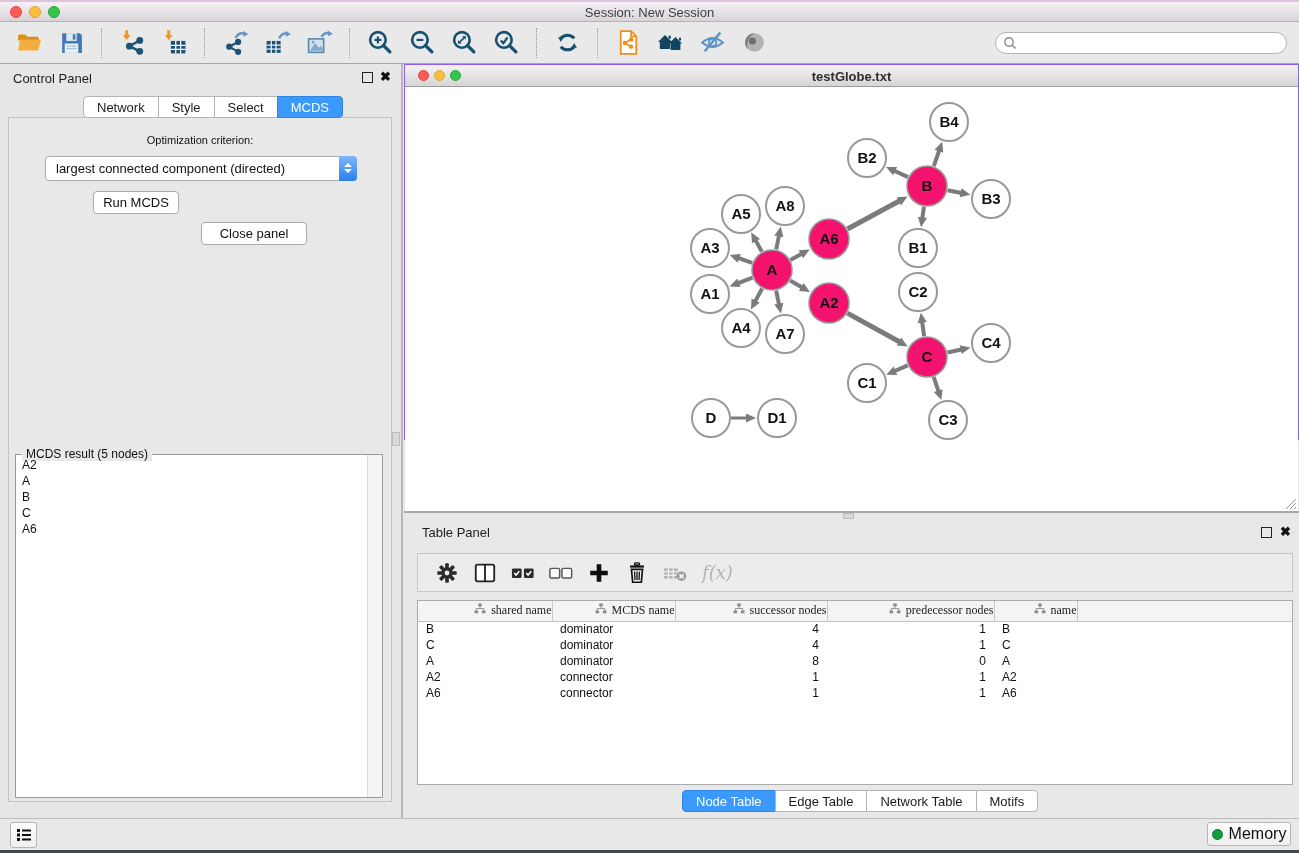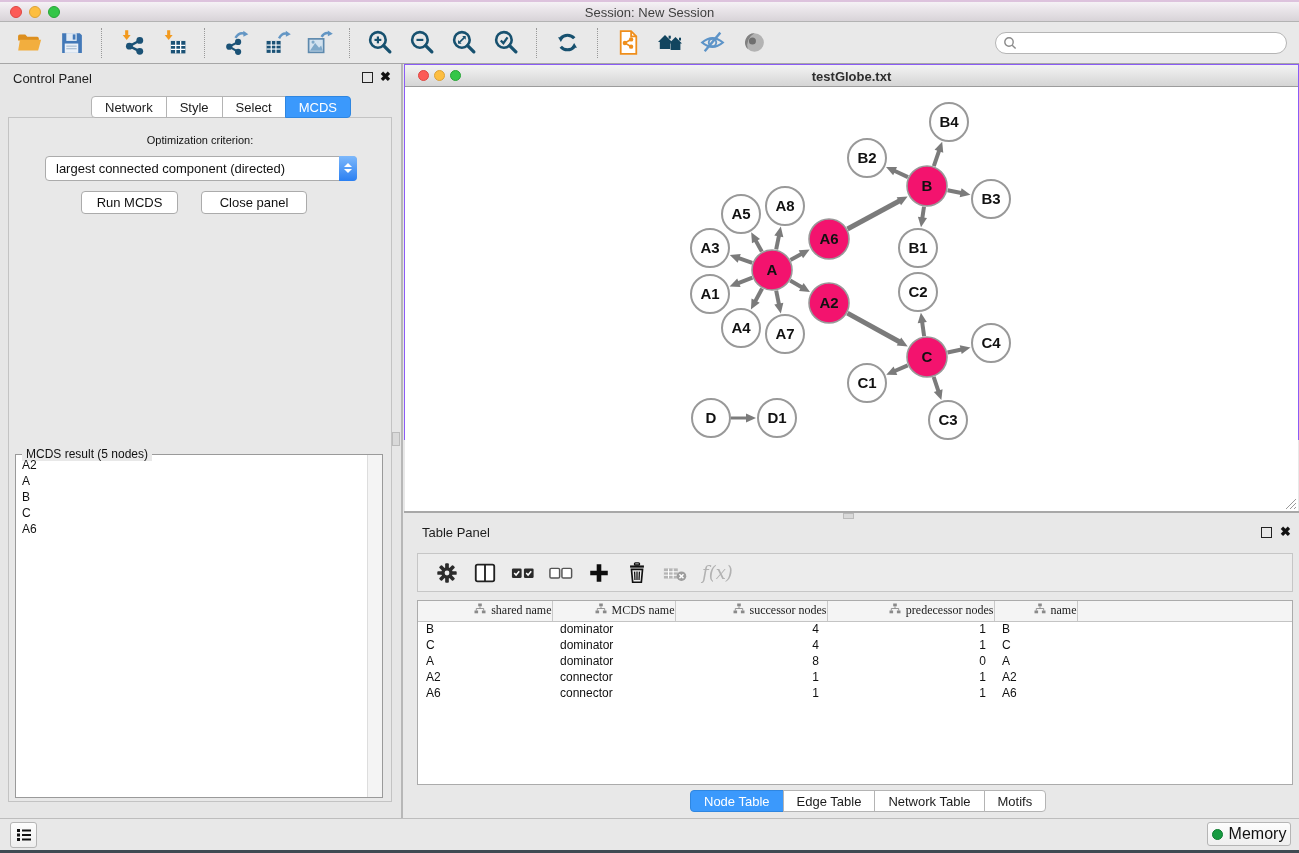--- a/index.html
+++ b/index.html
@@ -46,21 +46,21 @@
   .float-btn { position:absolute; top:8px; width:11px; height:11px; border:1.5px solid #222; background:transparent; }
   .close-btn { position:absolute; top:5px; font-size:13px; font-weight:bold; color:#111; line-height:16px; }
   .control-panel .float-btn { left:362px; } .control-panel .close-btn { left:380px; }
   .seg-tabs { position:absolute; display:flex; height:22px; z-index:3; }
   .cp-tabs { left:79px; top:32px; }
   .seg-tab {
     height:22px; background:#fff; border:1px solid #b4b4b4; margin-left:-1px;
     font-size:13px; color:#1c1c1c; display:flex; align-items:center; justify-content:center;
     padding:0 13px; cursor:default; white-space:nowrap;
   }
-  .seg-tab:first-child { border-radius:4px 0 0 4px; margin-left:12px; }
+  .seg-tab:first-child { border-radius:4px 0 0 4px; margin-left:4px; }
   .seg-tab:last-child { border-radius:0 4px 4px 0; }
   .seg-tab.active { background:#3b99fc; border-color:#2f86e0; color:#fff; }
   .cp-content {
     position:absolute; left:8px; top:53px; width:384px; height:685px;
     border:1px solid #c3c3c3; background:#e8e8e8;
   }
   .opt-label { position:absolute; left:0; width:100%; top:16px; text-align:center; font-size:11px; color:#111; }
   .criterion-select {
     position:absolute; left:36px; top:38px; width:312px; height:25px;
     background:#fff; border:1px solid #ababab; border-radius:4px;
@@ -73,22 +73,22 @@
     align-items:center; justify-content:center; gap:2px;
   }
   .sel-stepper i { width:0; height:0; border-left:4px solid transparent; border-right:4px solid transparent; }
   .sel-stepper .up { border-bottom:4px solid #fff; }
   .sel-stepper .dn { border-top:4px solid #fff; }
   .cp-btn {
     position:absolute; top:73px; height:23px; background:#fff; border:1px solid #ababab;
     border-radius:4px; font-size:13px; color:#111; font-family:"Liberation Sans",sans-serif;
     display:flex; align-items:center; justify-content:center; cursor:default;
   }
-  .run-btn { left:72px; width:97px; }
-  .closep-btn { left:192px; width:106px; }
+  .run-btn { left:84px; width:86px; }
+  .closep-btn { left:192px; width:106px;margin-top:31px; }
   .result-box {
     position:absolute; left:6px; top:336px; width:368px; height:344px;
     border:1px solid #9a9a9a; background:#fff;
   }
   .result-legend {
     position:absolute; left:6px; top:-8px; background:#e8e8e8; padding:0 4px;
     font-size:12px; color:#111; white-space:nowrap;
   }
   .result-list { position:absolute; left:0; top:2px; bottom:1px; right:15px; overflow:hidden; }
   .result-item { font-size:12px; line-height:16px; padding-left:6px; color:#111; }

